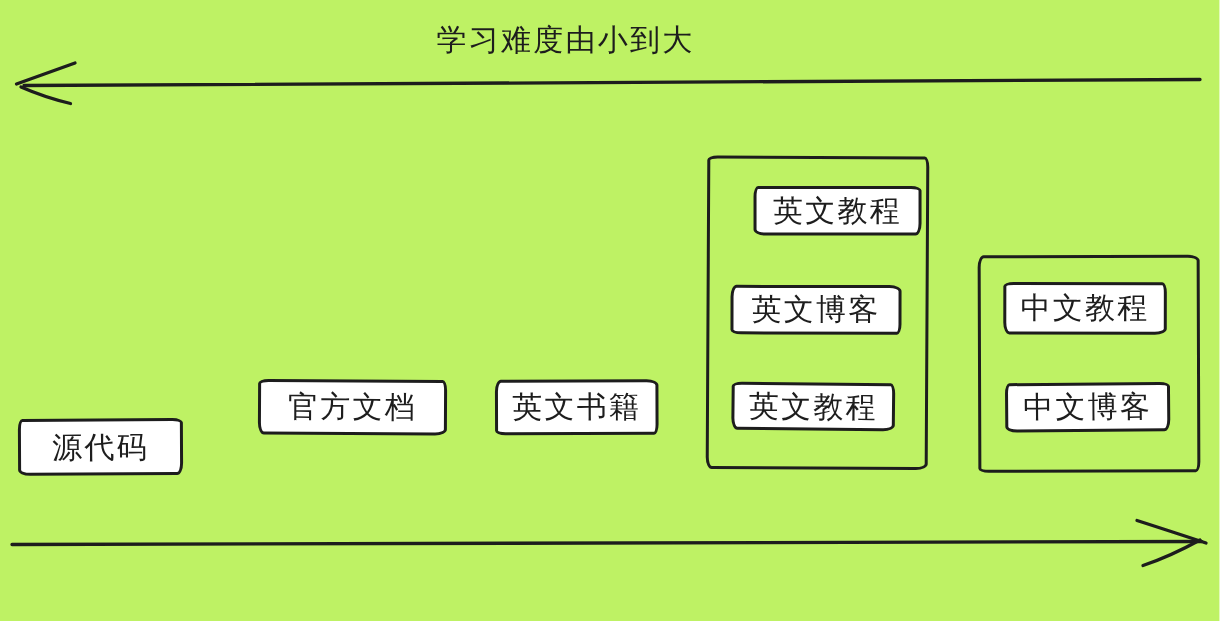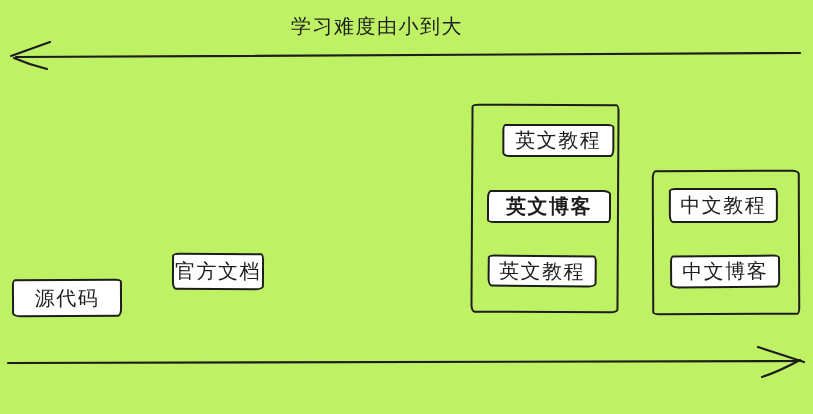--- a/index.html
+++ b/index.html
@@ -60,30 +60,33 @@
   <svg class="arrow top-arrow" width="813" height="40" viewBox="0 0 813 40">
     <path d="M 800 15 L 16 19"></path>
     <path d="M 50 4 Q 25 13 11 18"></path>
     <path d="M 14 20 Q 30 27 47 31"></path>
   </svg>
 
   <div class="node sketch-a" style="left:12px; top:252px; width:110px; height:38px;margin-top:27px;">
     <span>源代码</span>
   </div>
 
-  <div class="node sketch-b" style="left:172px; top:253px; width:92px; height:37px;text-align:right;">
+  <div class="node sketch-b" style="left:172px; top:253px; width:126px; height:37px;text-align:right;">
     <span>官方文档</span>
   </div>
 
+  <div class="node sketch-c" style="left:330px; top:253px; width:109px; height:37px;">
+    <span>英文书籍</span>
+  </div>
 
   <div class="group sketch-b" style="left:471px; top:104px; width:148px; height:209px;">
     <div class="node sketch-a" style="left:29px; top:18px; width:112px; height:33px;">
       <span>英文教程</span>
     </div>
-    <div class="node sketch-c" style="left:14px; top:84px; width:124px; height:33px;font-weight:bold;">
+    <div class="node sketch-c" style="left:14px; top:84px; width:114px; height:33px;">
       <span>英文博客</span>
     </div>
     <div class="node sketch-b" style="left:15px; top:149px; width:109px; height:32px;">
       <span>英文教程</span>
     </div>
   </div>
 
   <div class="group sketch-c" style="left:652px; top:170px; width:148px; height:145px;padding-left:16px;">
     <div class="node sketch-b" style="left:15px; top:16px; width:109px; height:35px;">
       <span>中文教程</span>

